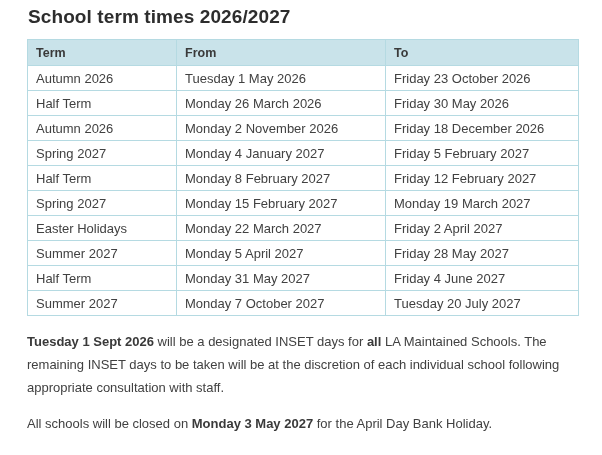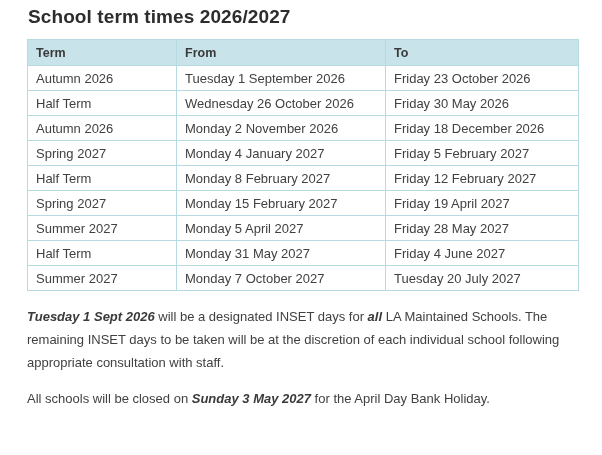--- a/index.html
+++ b/index.html
@@ -60,21 +60,21 @@
   .notes {
     width: 553px;
     margin-top: 14px;
     font-size: 13px;
     line-height: 23px;
     color: var(--text);
   }
   .notes p {
     margin: 0 0 13px 0;
   }
-  .notes strong { font-weight: 700; color: #3a3a3a; font-style: italic; }
+  .notes strong { font-weight: 700; color: #3a3a3a; }
 </style>
 </head>
 <body>
 
 <div class="page">
 
   <h1 class="page-title">School term times 2026/2027</h1>
 
   <table class="term-table">
     <colgroup>
@@ -85,47 +85,52 @@
     <thead>
       <tr>
         <th>Term</th>
         <th>From</th>
         <th>To</th>
       </tr>
     </thead>
     <tbody>
         <tr>
           <td>Autumn 2026</td>
-          <td>Tuesday 1 September 2026</td>
+          <td>Tuesday 1 May 2026</td>
           <td>Friday 23 October 2026</td>
         </tr>
         <tr>
           <td>Half Term</td>
-          <td>Wednesday 26 October 2026</td>
+          <td>Monday 26 March 2026</td>
           <td>Friday 30 May 2026</td>
         </tr>
         <tr>
           <td>Autumn 2026</td>
           <td>Monday 2 November 2026</td>
           <td>Friday 18 December 2026</td>
         </tr>
         <tr>
           <td>Spring 2027</td>
           <td>Monday 4 January 2027</td>
           <td>Friday 5 February 2027</td>
         </tr>
         <tr>
           <td>Half Term</td>
           <td>Monday 8 February 2027</td>
           <td>Friday 12 February 2027</td>
         </tr>
         <tr>
           <td>Spring 2027</td>
           <td>Monday 15 February 2027</td>
-          <td>Friday 19 April 2027</td>
+          <td>Monday 19 March 2027</td>
+        </tr>
+        <tr>
+          <td>Easter Holidays</td>
+          <td>Monday 22 March 2027</td>
+          <td>Friday 2 April 2027</td>
         </tr>
         <tr>
           <td>Summer 2027</td>
           <td>Monday 5 April 2027</td>
           <td>Friday 28 May 2027</td>
         </tr>
         <tr>
           <td>Half Term</td>
           <td>Monday 31 May 2027</td>
           <td>Friday 4 June 2027</td>
@@ -133,16 +138,16 @@
         <tr>
           <td>Summer 2027</td>
           <td>Monday 7 October 2027</td>
           <td>Tuesday 20 July 2027</td>
         </tr>
       </tbody>
   </table>
 
   <div class="notes">
       <p><strong>Tuesday 1 Sept 2026</strong><span> will be a designated INSET days for </span><strong>all</strong><span> LA Maintained Schools. The remaining INSET days to be taken will be at the discretion of each individual school following appropriate consultation with staff.</span></p>
-      <p><span>All schools will be closed on </span><strong>Sunday 3 May 2027</strong><span> for the April Day Bank Holiday.</span></p>
+      <p><span>All schools will be closed on </span><strong>Monday 3 May 2027</strong><span> for the April Day Bank Holiday.</span></p>
     </div>
 
 </div>
 
 </body></html>

